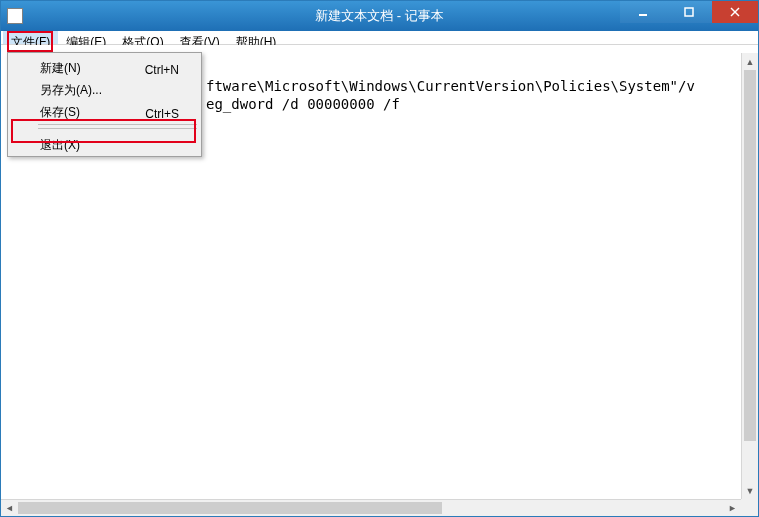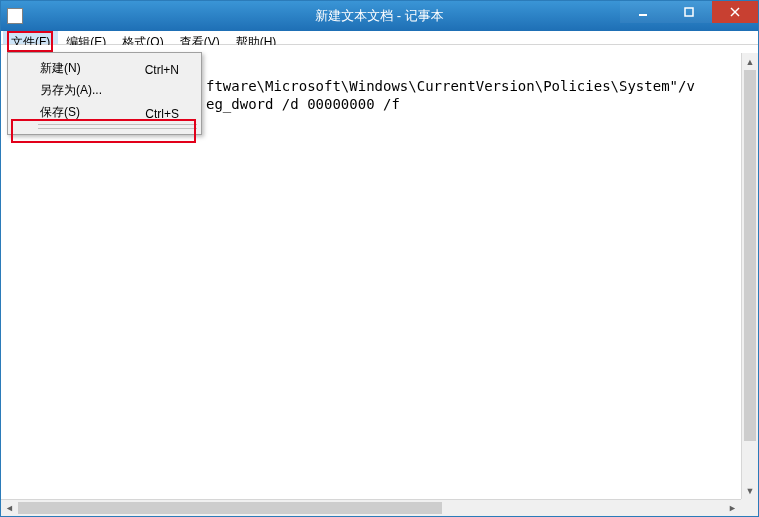--- a/index.html
+++ b/index.html
@@ -288,14 +288,18 @@
   <div class="dropdown-item" id="saveas-item">
     <span>另存为(A)...</span>
     <span class="shortcut"></span>
   </div>
   <div class="dropdown-item">
     <span>保存(S)</span>
     <span class="shortcut">Ctrl+S</span>
   </div>
   <div class="dropdown-sep"></div>
   <div class="dropdown-sep"></div>
+  <div class="dropdown-item">
+    <span>退出(X)</span>
+    <span class="shortcut"></span>
+  </div>
   <div class="red-box-saveas" id="red-saveas" style="top: 66px; height: 24px;"></div>
 </div>
 
 </body></html>

